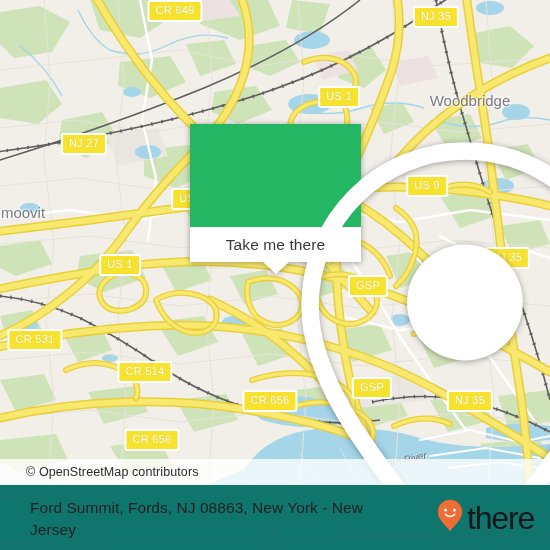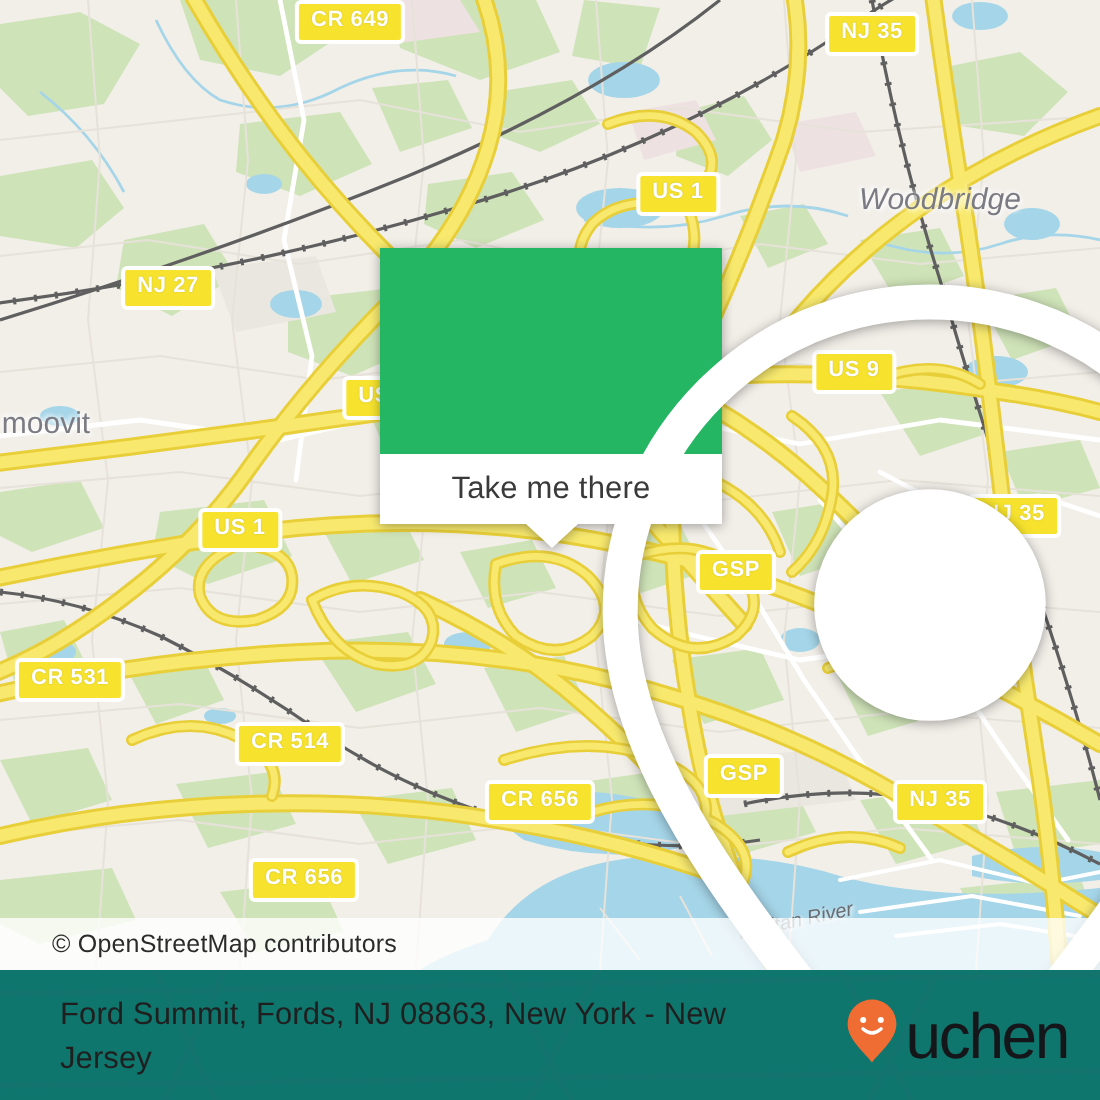--- a/index.html
+++ b/index.html
@@ -26,21 +26,21 @@
   #map svg { position: absolute; left:0; top:0; width:550px; height:485px; display:block; }
 
   
   .shield {
     position: absolute;
     background: #f7e32e;
     border: 2px solid #ffffff;
     border-radius: 3px;
     color: #ffffff;
     font-size: 11px;
-    font-weight: bold;
+    font-weight: normal;
     letter-spacing: 0.3px;
     line-height: 1;
     padding: 3px 6px 4px 6px;
     white-space: nowrap;
     text-shadow: 0 0 1px rgba(0,0,0,0.18);
     transform: translate(-50%, -50%);
   }
   .placelabel {
     position: absolute;
     color: #7b7b83;
@@ -374,21 +374,21 @@
         <div class="shield" style="left: 35px; top: 340px;">CR 531</div>
         <div class="shield" style="left: 477px; top: 327px;">NJ 184</div>
         <div class="shield" style="left: 145px; top: 372px;">CR 514</div>
         <div class="shield" style="left: 372px; top: 388px;">GSP</div>
         <div class="shield" style="left: 270px; top: 401px;">CR 656</div>
         <div class="shield" style="left: 470px; top: 401px;">NJ 35</div>
         <div class="shield" style="left: 152px; top: 440px;">CR 656</div>
       </div>
 
     <div id="place-layer">
-        <div class="placelabel" style="left: 470px; top: 100px; font-style: italic;">Woodbridge</div>
+        <div class="placelabel" style="left: 470px; top: 100px;">Woodbridge</div>
         <div class="placelabel" style="left: 23px; top: 212px;">moovit</div>
       </div>
 
     <div id="river-layer">
         <div class="riverlabel" style="left: 398px; top: 461px;">Raritan River</div>
       </div>
 
     <div id="popup">
       <div id="popup-head">
         <span>
@@ -425,17 +425,17 @@
     <div id="bottom-title">Ford Summit, Fords, NJ 08863, New York - New Jersey</div>
     <div id="brand">
       <span>
         <svg width="26" height="33" viewBox="0 0 26 33" xmlns="http://www.w3.org/2000/svg">
           <path d="M13 0.8 C6.2 0.8 0.8 6.2 0.8 13 C0.8 20.5 8.6 26.5 13 32.2 C17.4 26.5 25.2 20.5 25.2 13 C25.2 6.2 19.8 0.8 13 0.8 Z" fill="#ef6c32"></path>
           <circle cx="8.6" cy="11" r="1.5" fill="#ffffff"></circle>
           <circle cx="17.4" cy="11" r="1.5" fill="#ffffff"></circle>
           <path d="M8.4 15.4 Q13 19.6 17.6 15.4" stroke="#ffffff" stroke-width="1.6" fill="none" stroke-linecap="round"></path>
         </svg>
       </span>
-      <span class="brandname">uchen</span>
+      <span class="brandname">there</span>
     </div>
   </div>
 
 </div>
 
 </body></html>

